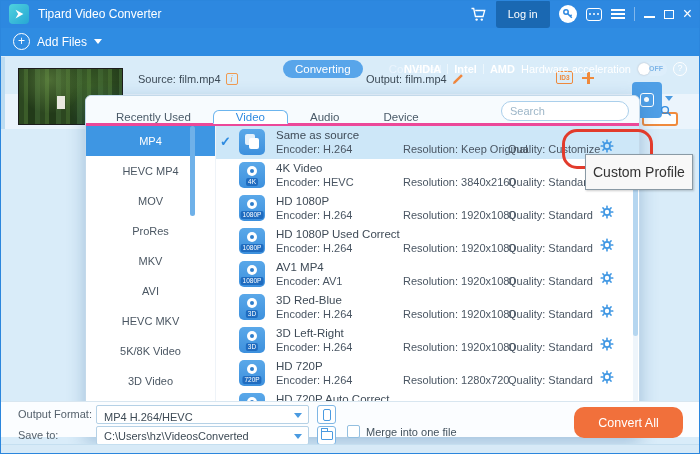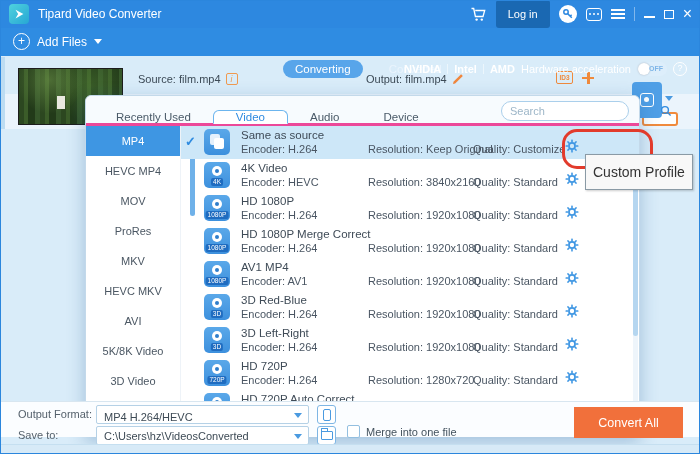--- a/index.html
+++ b/index.html
@@ -94,21 +94,21 @@
   .ptab.active { background:#fff; color:#2f8be0; border:1px solid #6cb5ee; border-bottom:1px solid #fff;
     border-radius:6px 6px 0 0; margin-bottom:-1px; }
   .search-wrap { position:absolute; right:10px; top:5px; width:128px; height:20px;
     border:1px solid #aacfeb; border-radius:10px; background:#fff; display:flex; align-items:center; }
   .search-wrap input { border:none; outline:none; flex:1; font-size:11px; padding:0 8px;
     color:#44566a; background:transparent; font-family:"Liberation Sans",sans-serif; }
   .search-wrap input::placeholder { color:#9db6c8; }
   .search-ic { margin-right:7px; display:flex; }
   .panel-body { display:flex; height:311px; }
 
-  .sidebar { width:95px; position:relative; border-right:1px solid #eef3f8; }
+  .sidebar { width:130px; position:relative; border-right:1px solid #eef3f8; }
   .side-item { height:30px; display:flex; align-items:center; justify-content:center;
     font-size:11px; color:#4b5763; cursor:pointer; }
   .side-item.selected { background:#3e96e3; color:#fff; }
   .side-scroll { position:absolute; right:0; top:0; width:5px; height:90px; background:#6fb1e9;
     border-radius:3px; cursor:pointer; }
 
   .fmt-list { position:relative; flex:1; overflow:hidden; }
   .fmt-row { position:relative; height:33px; cursor:pointer; }
   .fmt-row.selected { background:#cde7f8; }
   .fmt-row .check { position:absolute; left:4px; top:8px; font-size:13px; font-weight:bold;
@@ -157,21 +157,21 @@
   .sq-btn { position:absolute; left:317px; width:19px; height:19px; border:1px solid #7fb6e4;
     border-radius:3px; background:#fff; cursor:pointer; display:flex; align-items:center; justify-content:center; }
   .dev-glyph { width:8px; height:12px; border:1.3px solid #4a9ae0; border-radius:2px; }
   .folder-glyph { width:12px; height:9px; border:1.3px solid #4a9ae0; border-radius:1px; position:relative; }
   .folder-glyph::before { content:""; position:absolute; left:-1px; top:-4px; width:5px; height:3px;
     border:1.3px solid #4a9ae0; border-bottom:none; border-radius:1px 1px 0 0; }
   .merge-box { position:absolute; left:347px; top:425px; width:13px; height:13px; background:#fff;
     border:1px solid #93bfe0; border-radius:2px; cursor:pointer; z-index:31; }
   .merge-lbl { position:absolute; left:366px; top:426px; font-size:11px; color:#43525e; z-index:31; }
   .convert-btn { position:absolute; left:574px; top:407px; width:109px; height:31px; background:#f1703b;
-    border:none; border-radius:0; color:#fff; font-size:12.5px; cursor:pointer; z-index:32;
+    border:none; border-radius:10px; color:#fff; font-size:12.5px; cursor:pointer; z-index:32;
     font-family:"Liberation Sans",sans-serif; }
   .footer-strip { position:absolute; left:0; top:444px; width:700px; height:10px;
     background:#d7eaf7; border-top:1px solid #c5dff0; z-index:30; }
   .win-border { position:absolute; inset:0; border:1px solid #2b86dd; z-index:60; pointer-events:none; }
 </style>
 </head>
 <body>
 
 <div class="titlebar">
   <div class="logo">
@@ -286,23 +286,23 @@
         <div class="side-item selected">MP4</div>
 
         <div class="side-item">HEVC MP4</div>
 
         <div class="side-item">MOV</div>
 
         <div class="side-item">ProRes</div>
 
         <div class="side-item">MKV</div>
 
+        <div class="side-item">AVI</div>
+
         <div class="side-item">HEVC MKV</div>
-
-        <div class="side-item">AVI</div>
 
         <div class="side-item">5K/8K Video</div>
 
         <div class="side-item">3D Video</div>
       </div>
     <span class="side-scroll" style="position:absolute;left:104px;top:30px;"></span>
     <div class="fmt-list">
 
       <span class="list-scroll-track"></span>
       <span class="list-scroll-thumb"></span>
@@ -387,21 +387,21 @@
             </svg>
           </span>
         </div>
 
         <div class="fmt-row">
 
           <span class="ric film">
             <span class="disc"></span>
             <span class="badge">1080P</span>
           </span>
-          <span class="ttl">HD 1080P Merge Correct</span>
+          <span class="ttl">HD 1080P Used Correct</span>
           <span class="enc">Encoder: H.264</span>
           <span class="res">Resolution: 1920x1080</span>
           <span class="qual">Quality: Standard</span>
           <span class="gear">
             <svg width="14" height="14" viewBox="0 0 16 16">
               <g fill="#3e96e3">
                 <rect x="7.1" y="0.6" width="1.8" height="3" rx="0.6"></rect>
                 <rect x="7.1" y="0.6" width="1.8" height="3" rx="0.6" transform="rotate(45 8 8)"></rect>
                 <rect x="7.1" y="0.6" width="1.8" height="3" rx="0.6" transform="rotate(90 8 8)"></rect>
                 <rect x="7.1" y="0.6" width="1.8" height="3" rx="0.6" transform="rotate(135 8 8)"></rect>

